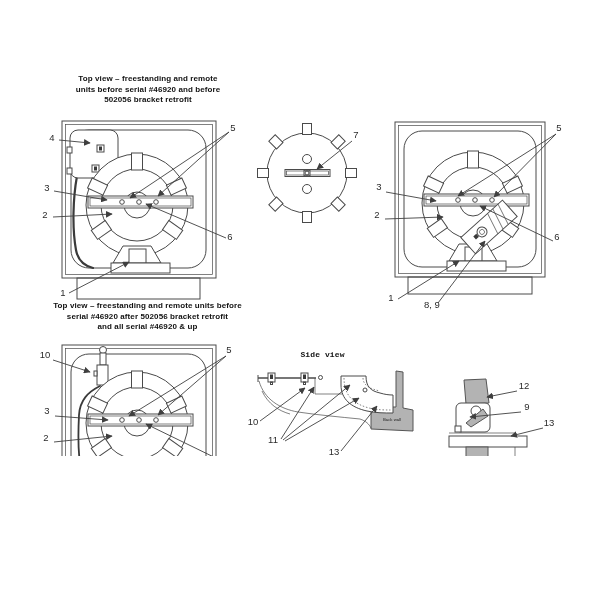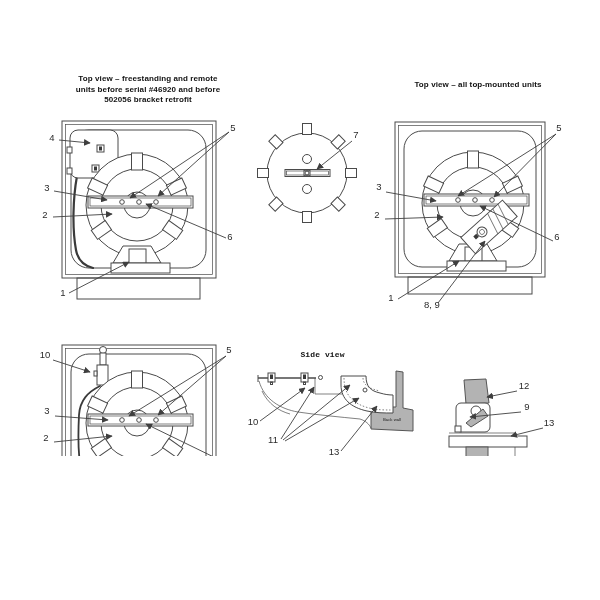--- a/index.html
+++ b/index.html
@@ -19,21 +19,23 @@
   .walltxt{font:4.3px "Liberation Sans",sans-serif;fill:#1d1d1d;text-anchor:middle;}
 </style>
 </head>
 <body>
 
 <div class="stage">
 
   <div class="ptitle" style="left:30px;top:74px;width:236px;">Top view – freestanding and remote
 units before serial #46920 and before
 502056 bracket retrofit</div>
-  <div class="ptitle" style="left:388px;top:80px;width:180px;">Top view – all top-mounted units</div>
+  <div class="ptitle" style="left:25px;top:301px;width:245px;">Top view – freestanding and remote units before
+serial #46920 after 502056 bracket retrofit
+and all serial #46920 &amp; up</div>
   <div class="ptitle" style="left:280px;top:350px;width:85px;font-family:Liberation Mono, monospace;">Side view</div>
 
   <svg width="600" height="600" viewBox="0 0 600 600">
     <defs>
       <marker id="ah" viewBox="0 0 10 10" refX="9" refY="5" markerWidth="7.5" markerHeight="7.5" orient="auto">
         <path d="M0,0 L10,5 L0,10 Z" fill="#3f3f3f"></path>
       </marker>
       <g id="wheel">
         <circle r="51" class="shape" fill="#fff" style="fill:#fff"></circle>
         <circle r="36" class="shape"></circle>

